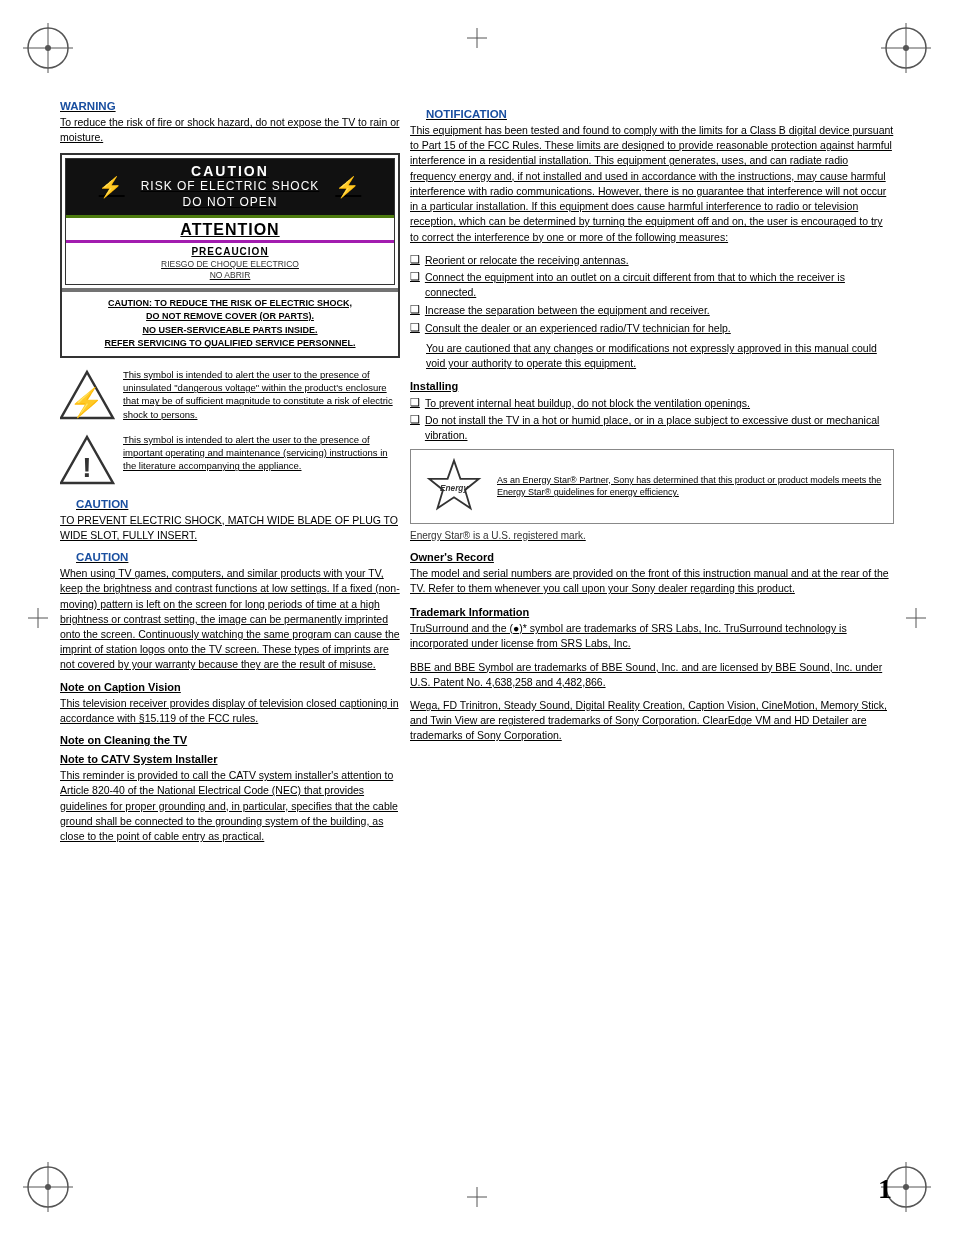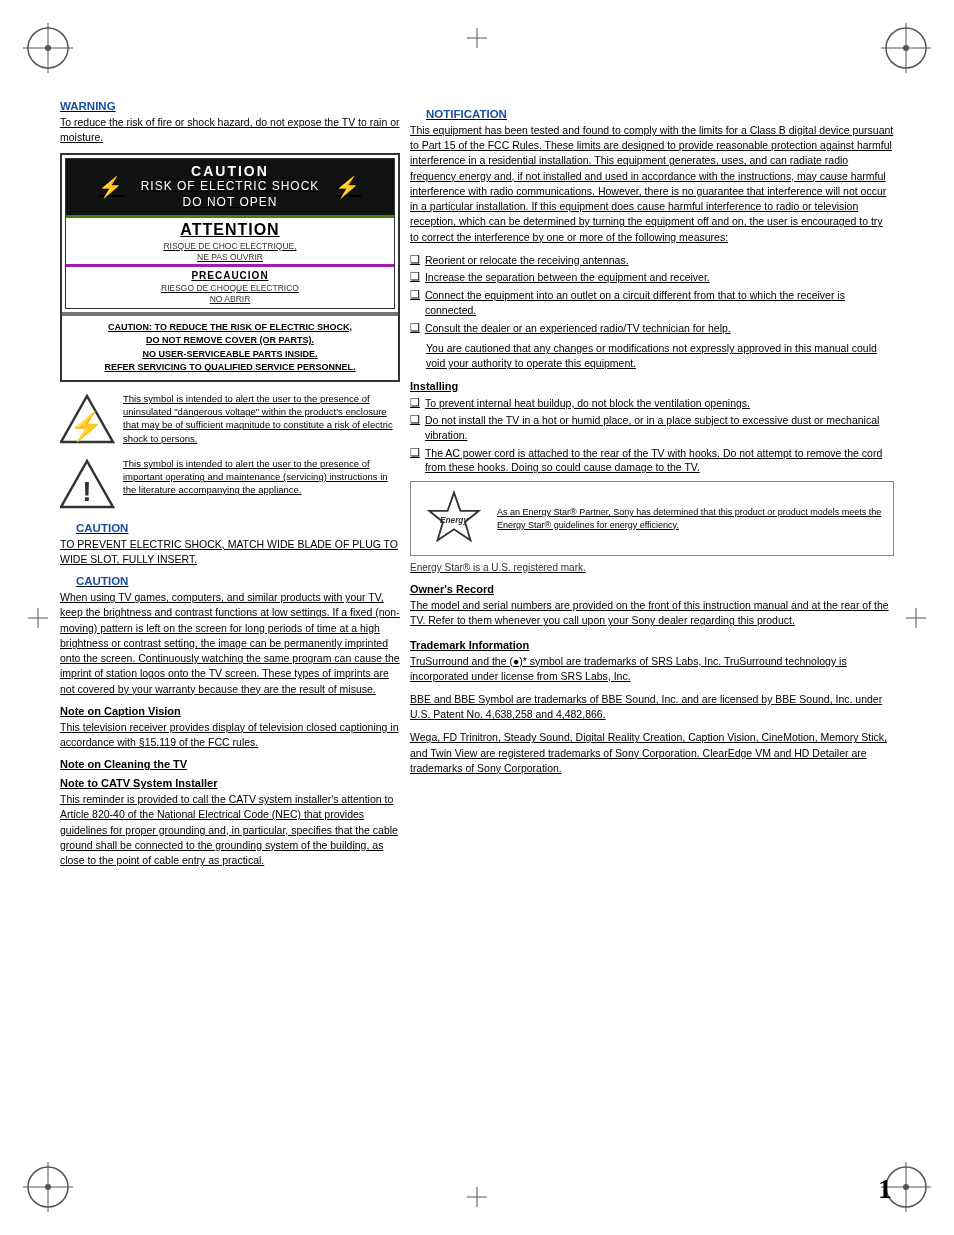--- a/index.html
+++ b/index.html
@@ -327,21 +327,20 @@
         <div class="caution-inner">
           <div class="caution-header">
             <span style="font-size:20px;">⚡</span>
             <div>
               <div style="font-size:14px; font-weight:bold; letter-spacing:2px;">CAUTION</div>
               <div style="font-size:12px; font-weight:normal; line-height:1.3;">RISK OF ELECTRIC SHOCK<br>DO NOT OPEN</div>
             </div>
             <span style="font-size:20px;">⚡</span>
           </div>
           <div class="attention-text">ATTENTION</div>
-          <div class="attention-subtitle">RISQUE DE CHOC ELECTRIQUE,<br>NE PAS OUVRIR</div>
           <div class="precaucion-text">PRECAUCION</div>
           <div class="precaucion-subtitle">RIESGO DE CHOQUE ELECTRICO<br>NO ABRIR</div>
         </div>
         <div class="caution-bottom-box">
           <p>CAUTION:  TO REDUCE THE RISK OF ELECTRIC SHOCK,</p>
           <p>DO NOT REMOVE COVER (OR PARTS).</p>
           <p>NO USER-SERVICEABLE PARTS INSIDE.</p>
           <p>REFER SERVICING TO QUALIFIED SERVICE PERSONNEL.</p>
         </div>
       </div>
@@ -386,41 +385,38 @@
 
 
       <div class="section-blue">NOTIFICATION</div>
       <div class="section-text">This equipment has been tested and found to comply with the limits for a Class B digital device pursuant to Part 15 of the FCC Rules. These limits are designed to provide reasonable protection against harmful interference in a residential installation. This equipment generates, uses, and can radiate radio frequency energy and, if not installed and used in accordance with the instructions, may cause harmful interference with radio communications. However, there is no guarantee that interference will not occur in a particular installation. If this equipment does cause harmful interference to radio or television reception, which can be determined by turning the equipment off and on, the user is encouraged to try to correct the interference by one or more of the following measures:</div>
 
       <ul class="checkbox-list">
         <li>
             <span>Reorient or relocate the receiving antennas.</span>
           </li>
         <li>
+            <span>Connect the equipment into an outlet on a circuit different from that to which the receiver is connected.</span>
+          </li>
+        <li>
             <span>Increase the separation between the equipment and receiver.</span>
-          </li>
-        <li>
-            <span>Connect the equipment into an outlet on a circuit different from that to which the receiver is connected.</span>
           </li>
         <li>
             <span>Consult the dealer or an experienced radio/TV technician for help.</span>
           </li>
       </ul>
       <div class="section-text" style="margin-left:16px;">You are cautioned that any changes or modifications not expressly approved in this manual could void your authority to operate this equipment.</div>
 
       <div class="section-black">Installing</div>
       <ul class="checkbox-list">
         <li>
             <span>To prevent internal heat buildup, do not block the ventilation openings.</span>
           </li>
         <li>
             <span>Do not install the TV in a hot or humid place, or in a place subject to excessive dust or mechanical vibration.</span>
-          </li>
-        <li>
-            <span>The AC power cord is attached to the rear of the TV with hooks. Do not attempt to remove the cord from these hooks. Doing so could cause damage to the TV.</span>
           </li>
       </ul>
 
       <div class="energy-box">
         <div class="energy-logo">
           <svg viewBox="0 0 70 60" width="70" height="55">
 
             <polygon points="35,5 42,25 62,25 47,37 53,57 35,45 17,57 23,37 8,25 28,25" fill="none" stroke="#333" stroke-width="2"></polygon>
 
             <text x="35" y="38" text-anchor="middle" font-size="9" font-style="italic" font-weight="bold" fill="#333">Energy</text>

